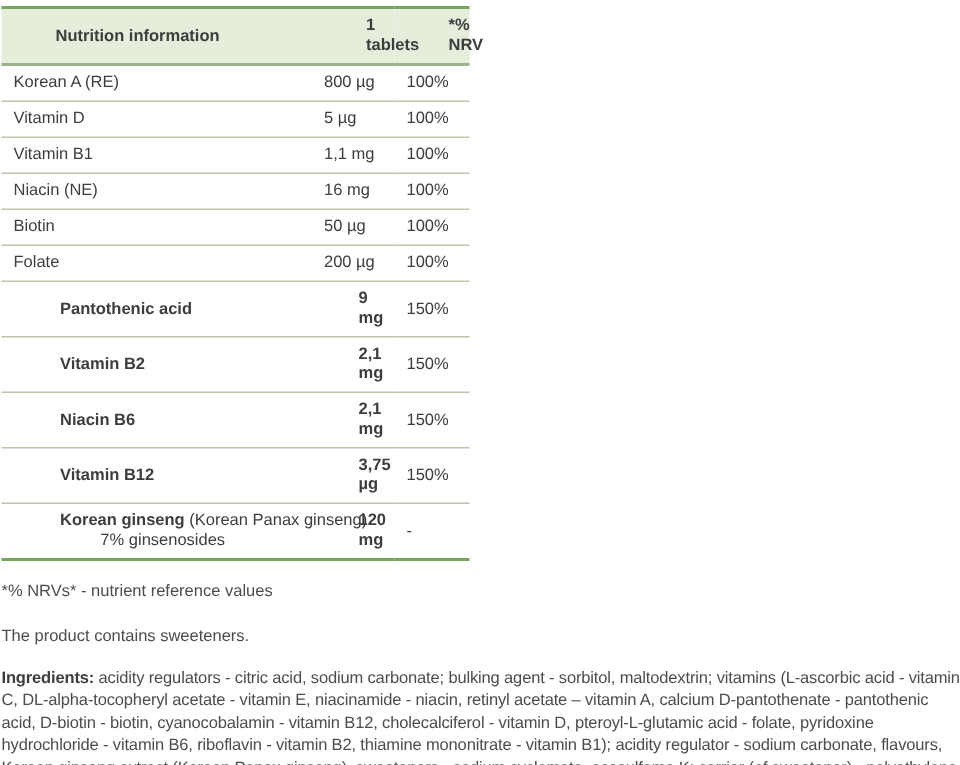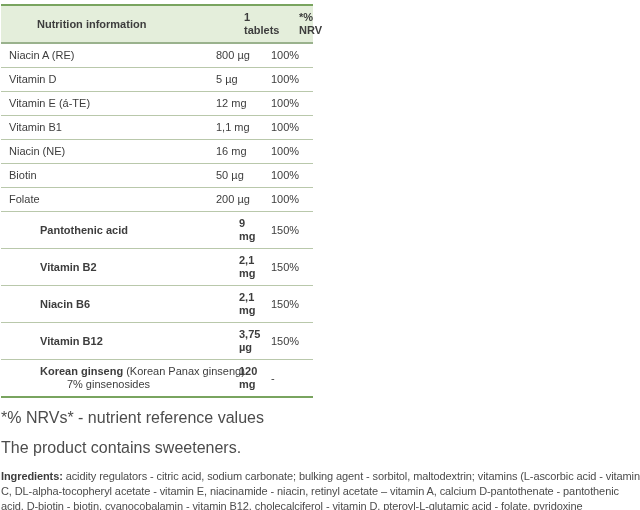--- a/index.html
+++ b/index.html
@@ -39,21 +39,21 @@
     border-bottom:2px solid var(--header-border);
   }
   table.nutri th{font-weight:bold;padding-left:36px;}
   table.nutri tbody tr{border-bottom:1px solid var(--row-border);}
   table.nutri tbody tr:last-child{border-bottom:none;}
   tr.bold .nm, tr.bold td.c-amt{font-weight:bold;padding-left:31px;}
   td.c-name .line1{white-space:nowrap;}
   td.c-name .sub{display:block;text-align:center;}
 
   
-  .note{font-size:16px;line-height:14px;color:var(--text-body);margin:0;}
+  .note{font-size:11px;line-height:14px;color:var(--text-body);margin:0;}
   .note-nrv{margin-top:13px;}
   .note-sweetener{margin-top:16px;}
   .ingredients{
     margin-top:14px;width:639px;
     font-size:11px;line-height:15px;letter-spacing:-0.1px;
     color:var(--text-body);
   }
   .ingredients b{color:var(--text-dark);}
 </style>
 </head>
@@ -70,45 +70,37 @@
     <thead>
       <tr>
         <th>Nutrition information</th>
         <th>1 tablets</th>
         <th>*% NRV</th>
       </tr>
     </thead>
     <tbody id="nutri-body">
     <tr class="row">
       <td class="c-name">
-        <span class="line1"><span class="nm">Niacin A (RE)</span><span class="sfx"></span></span>
+        <span class="line1"><span class="nm">Korean A (RE)</span><span class="sfx"></span></span>
         <span class="sub"></span>
       </td>
       <td class="c-amt">800 µg</td>
       <td class="c-nrv">100%</td>
     </tr>
 
 
     <tr class="row">
       <td class="c-name">
         <span class="line1"><span class="nm">Vitamin D</span><span class="sfx"></span></span>
         <span class="sub"></span>
       </td>
       <td class="c-amt">5 µg</td>
       <td class="c-nrv">100%</td>
     </tr>
 
-    <tr class="row">
-      <td class="c-name">
-        <span class="line1"><span class="nm">Vitamin E (á-TE)</span><span class="sfx"></span></span>
-        <span class="sub"></span>
-      </td>
-      <td class="c-amt">12 mg</td>
-      <td class="c-nrv">100%</td>
-    </tr>
 
     <tr class="row">
       <td class="c-name">
         <span class="line1"><span class="nm">Vitamin B1</span><span class="sfx"></span></span>
         <span class="sub"></span>
       </td>
       <td class="c-amt">1,1 mg</td>
       <td class="c-nrv">100%</td>
     </tr>
 

